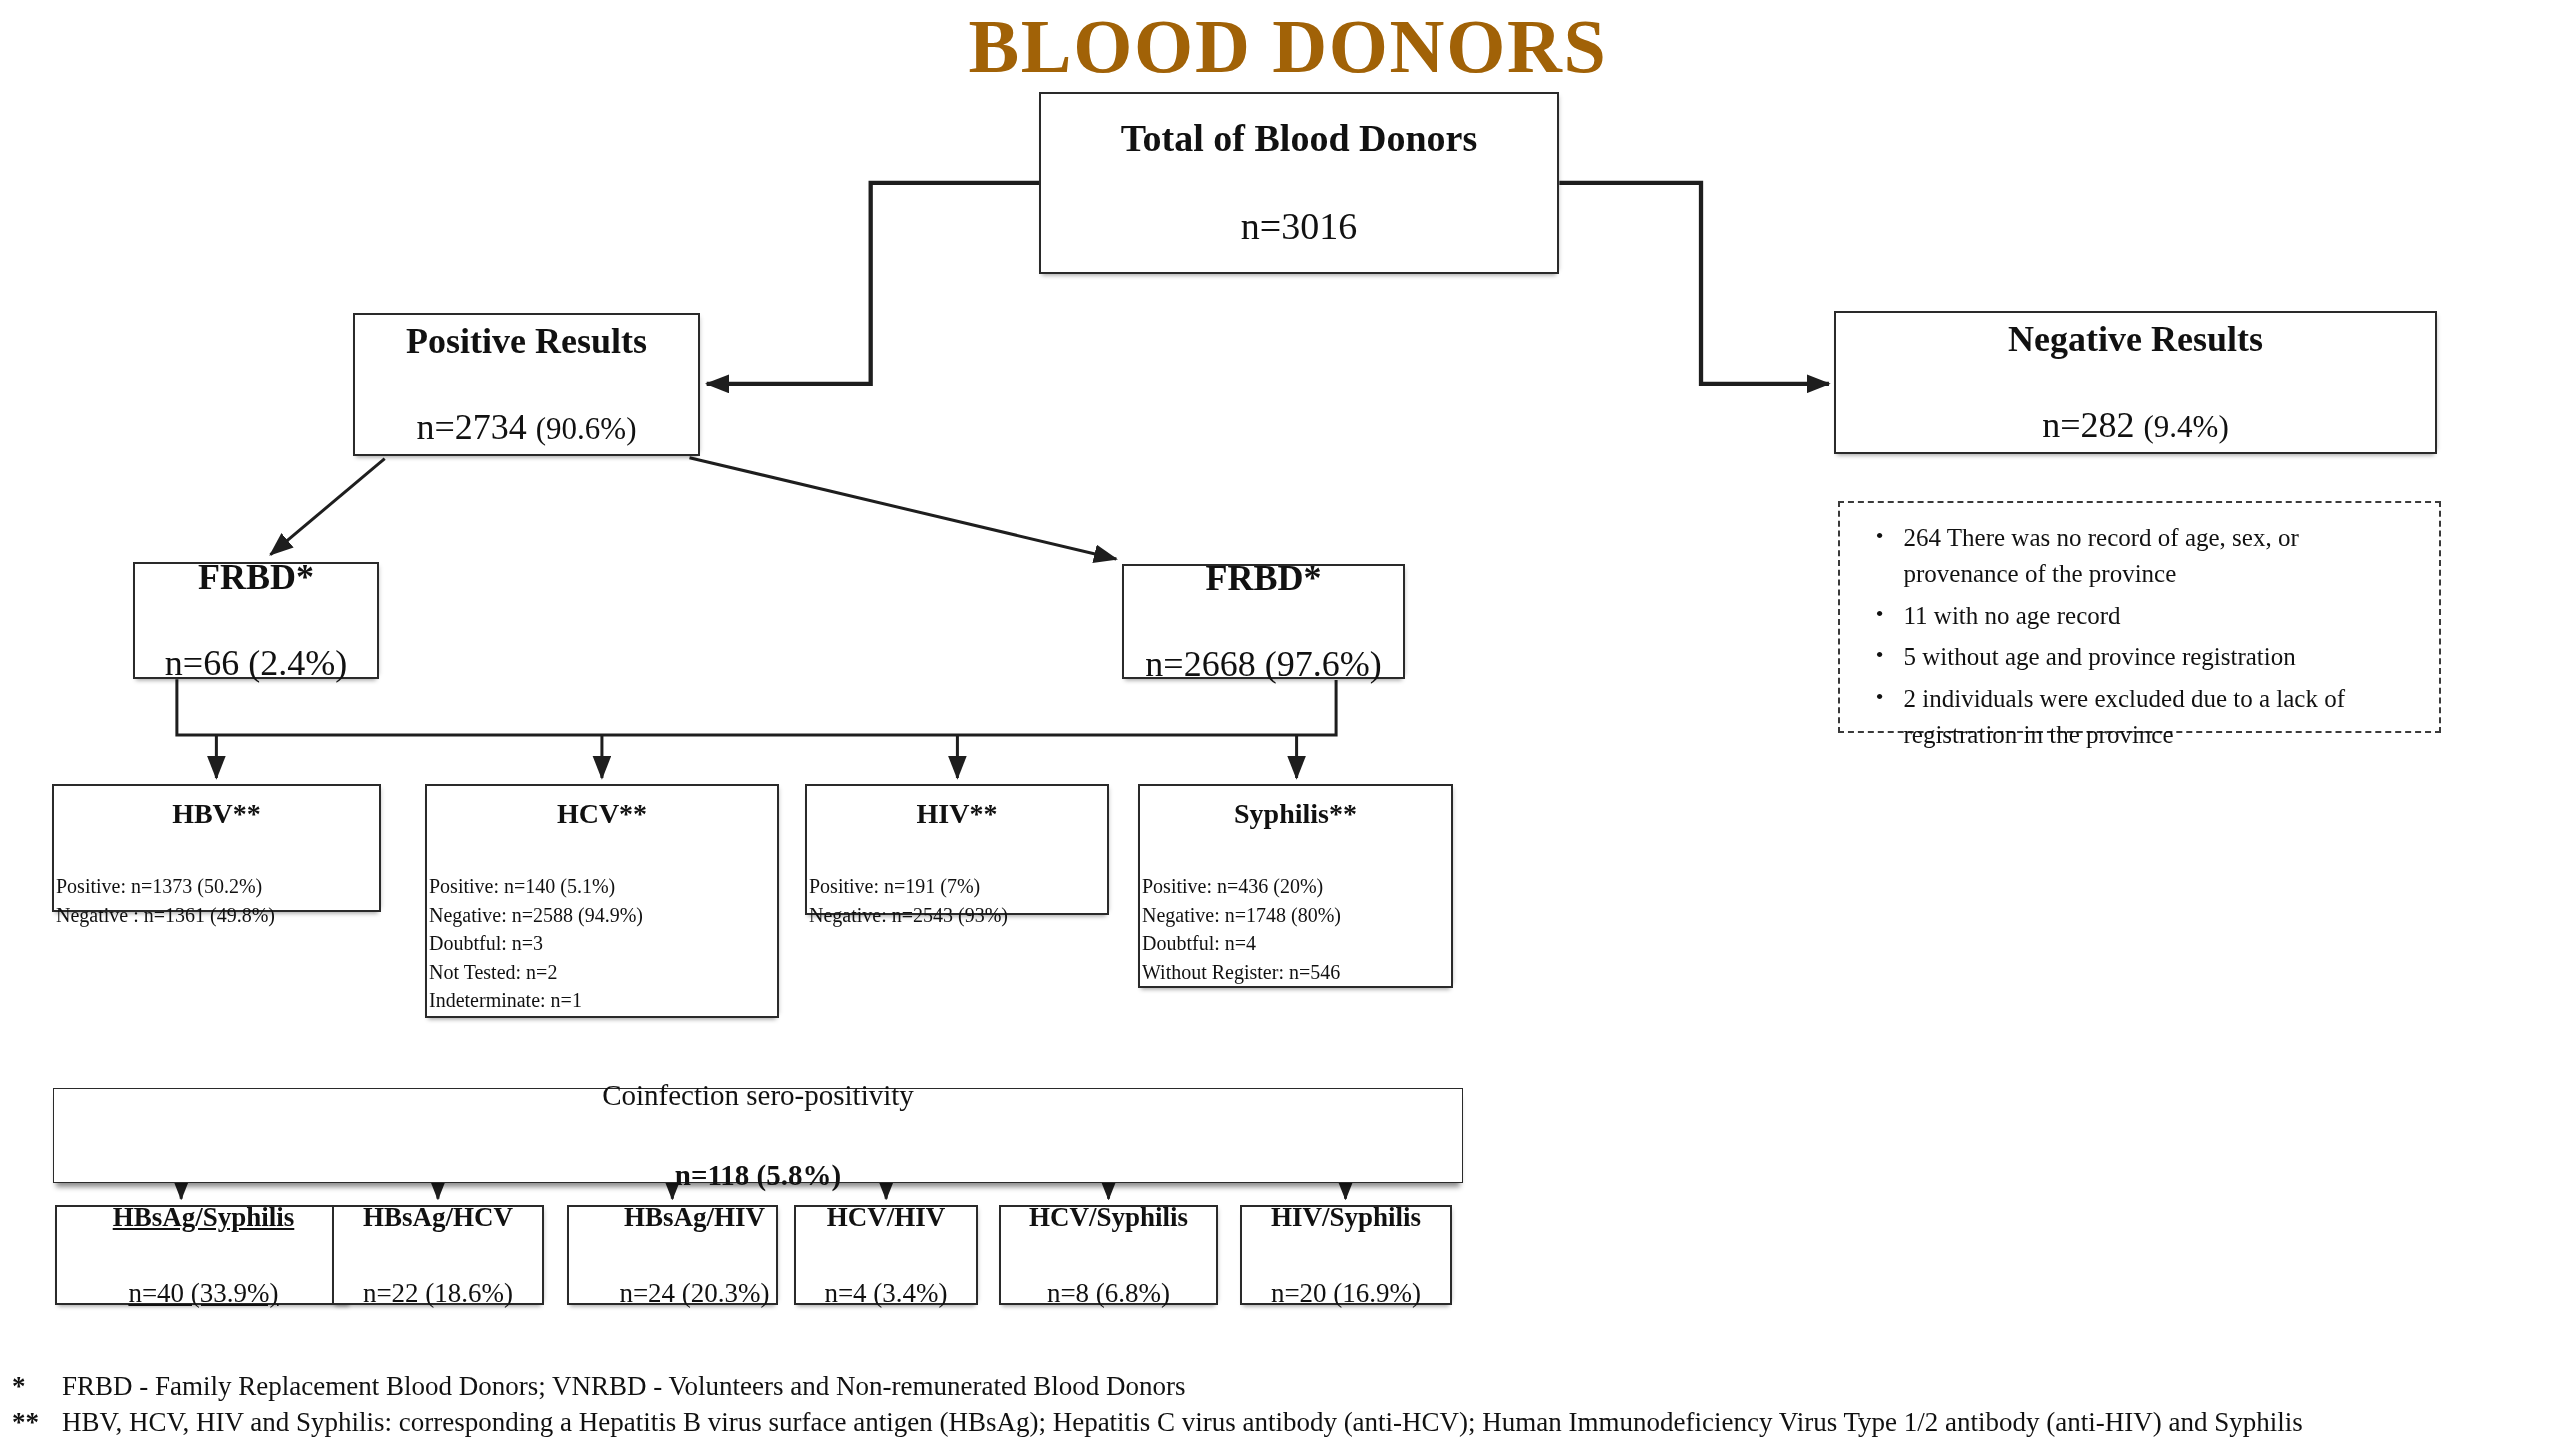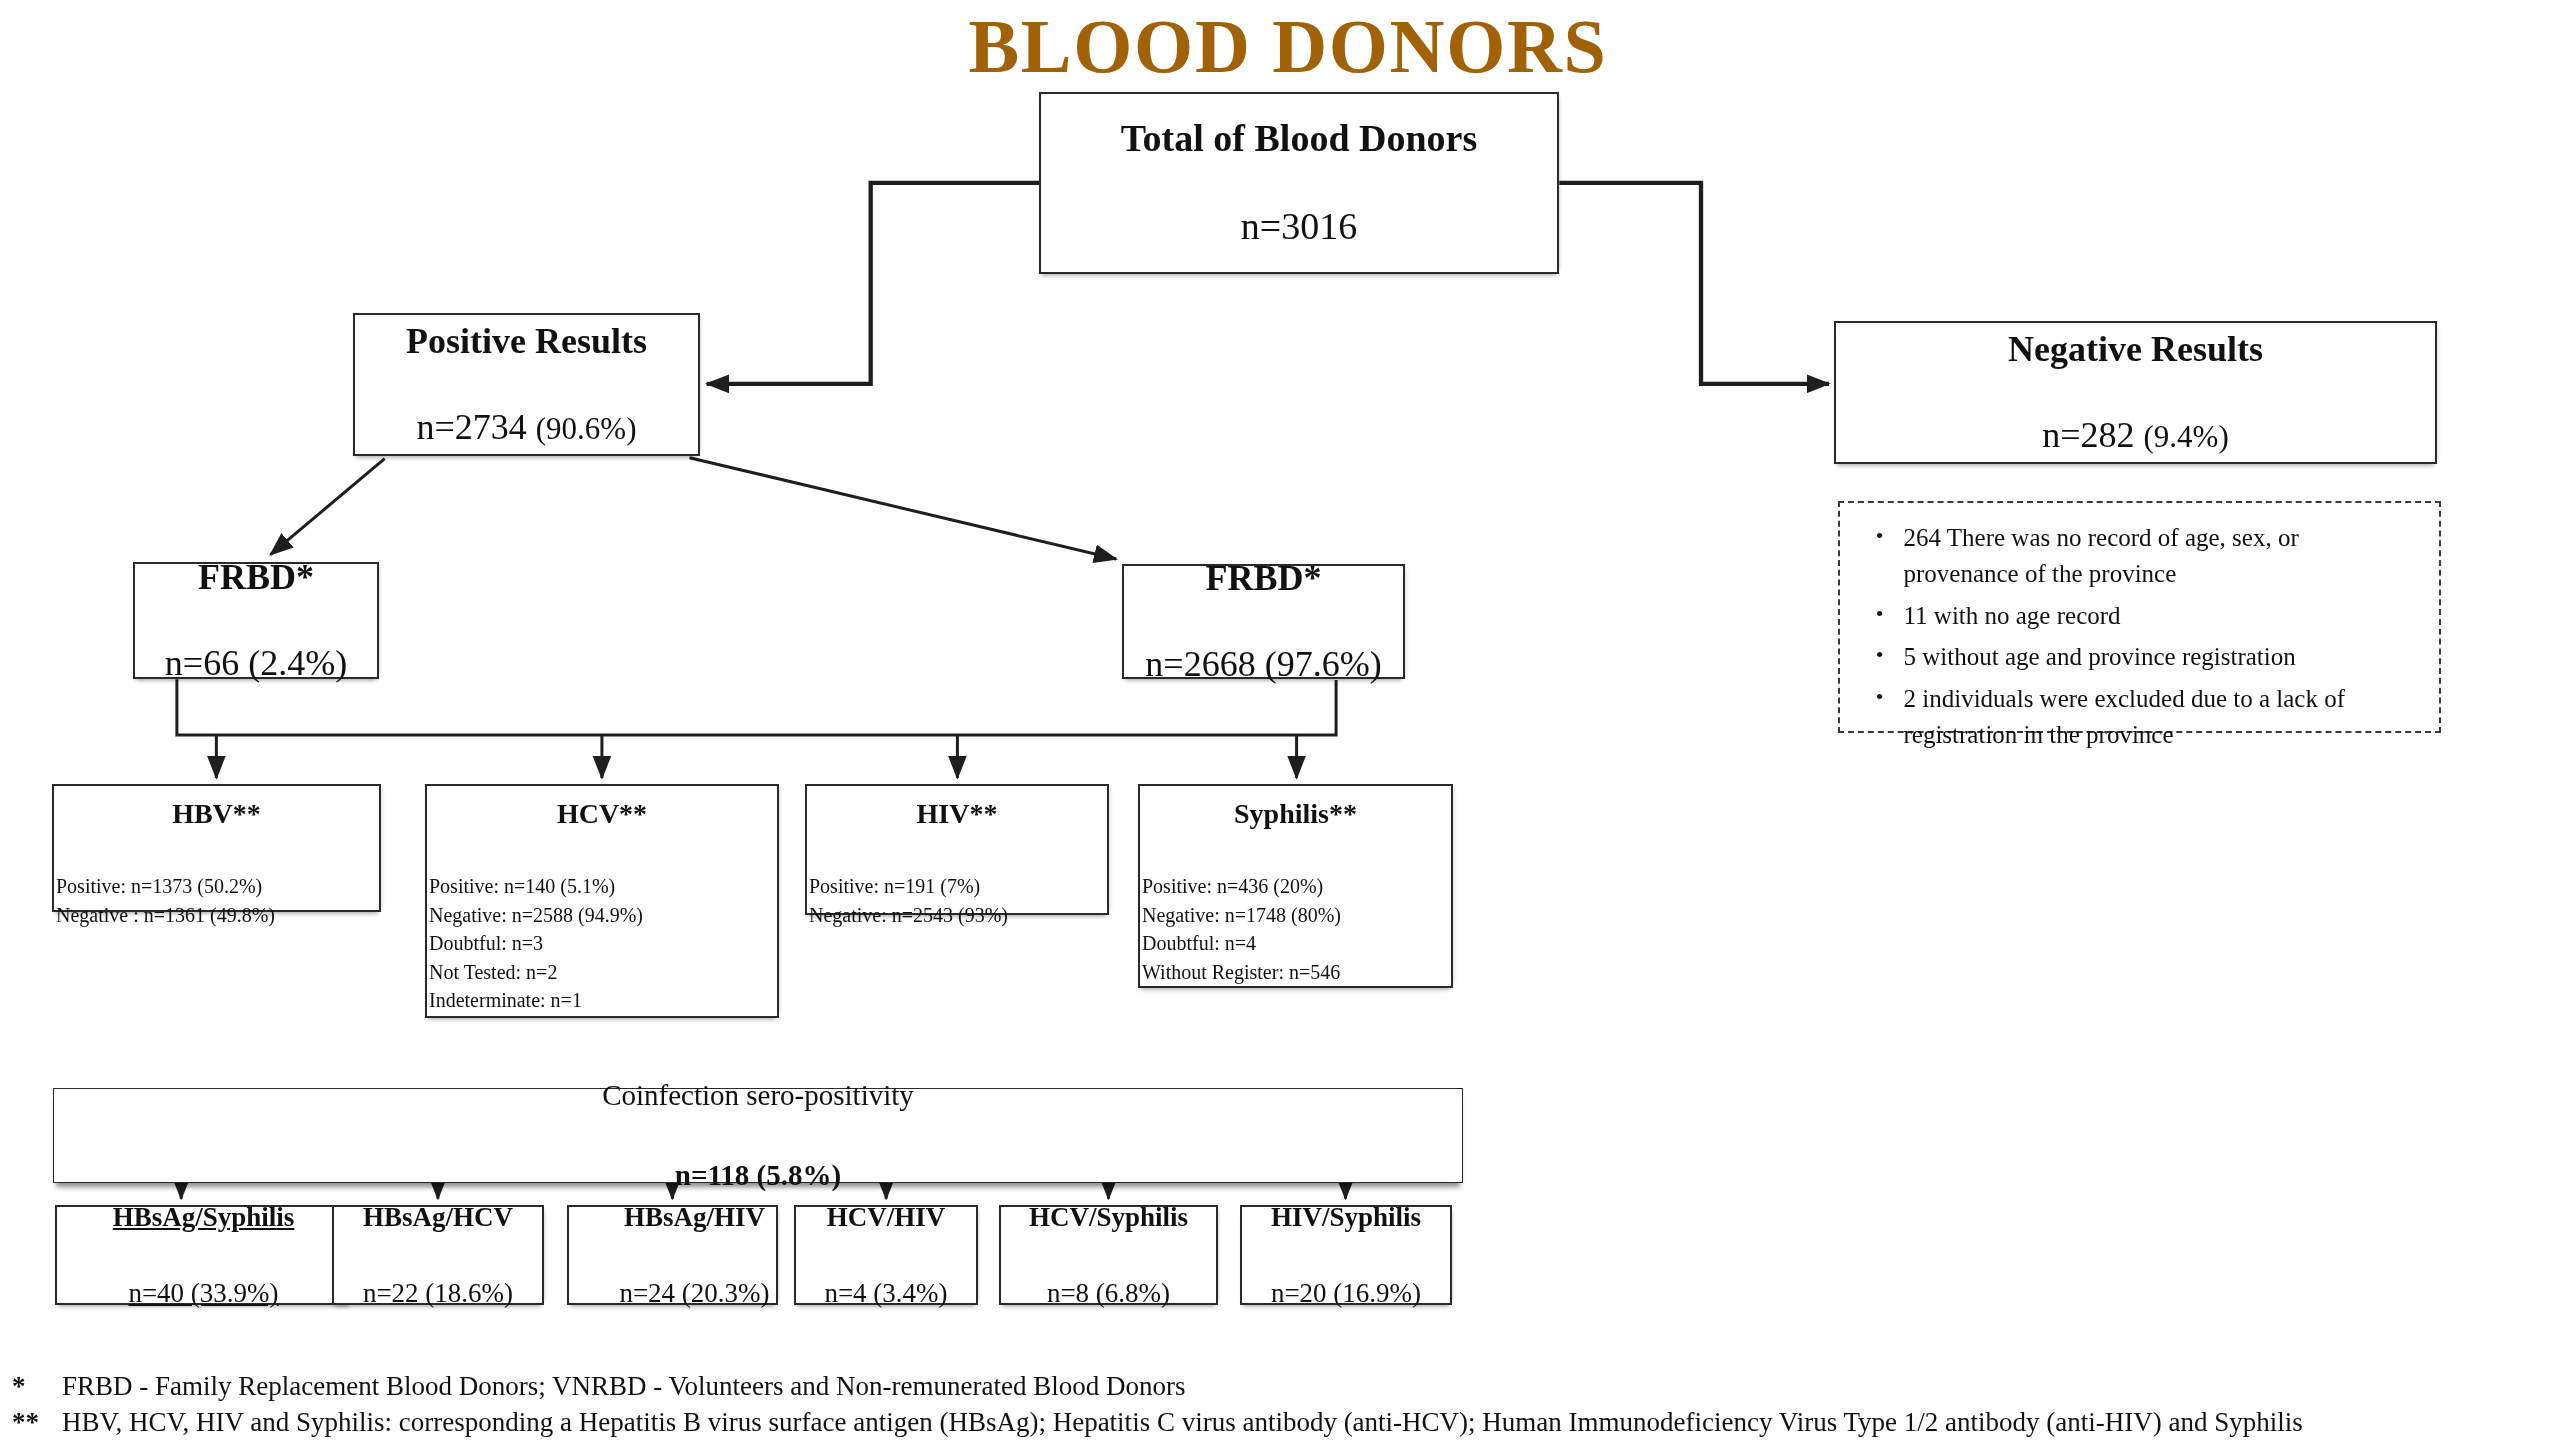--- a/index.html
+++ b/index.html
@@ -77,21 +77,21 @@
   <div class="box big" style="left:1039px;top:92px;width:520px;height:182px;">
     <div class="bt">Total of Blood Donors</div>
     <div class="bv">n=3016</div>
   </div>
 
   <div class="box mid" style="left:353px;top:313px;width:347px;height:143px;">
     <div class="bt">Positive Results</div>
     <div class="bv"><span>n=2734</span>&nbsp;<span class="pct">(90.6%)</span></div>
   </div>
 
-  <div class="box mid" style="left:1834px;top:321px;width:603px;height:143px;">
+  <div class="box mid" style="left:1834px;top:311px;width:603px;height:143px;">
     <div class="bt">Negative Results</div>
     <div class="bv"><span>n=282</span>&nbsp;<span class="pct">(9.4%)</span></div>
   </div>
 
   <div class="excl" style="left:1838px;top:501px;width:603px;height:232px;">
     <div class="excl-item">
       <span class="dot">•</span>
       <span class="etext">264 There was no record of age, sex, or provenance of the province</span>
     </div>
     <div class="excl-item">

